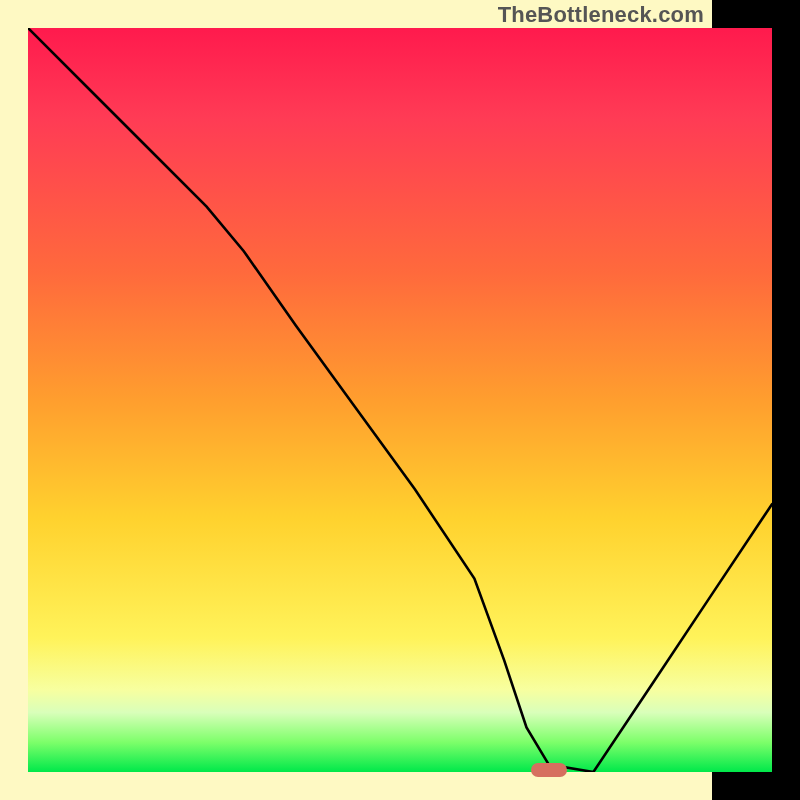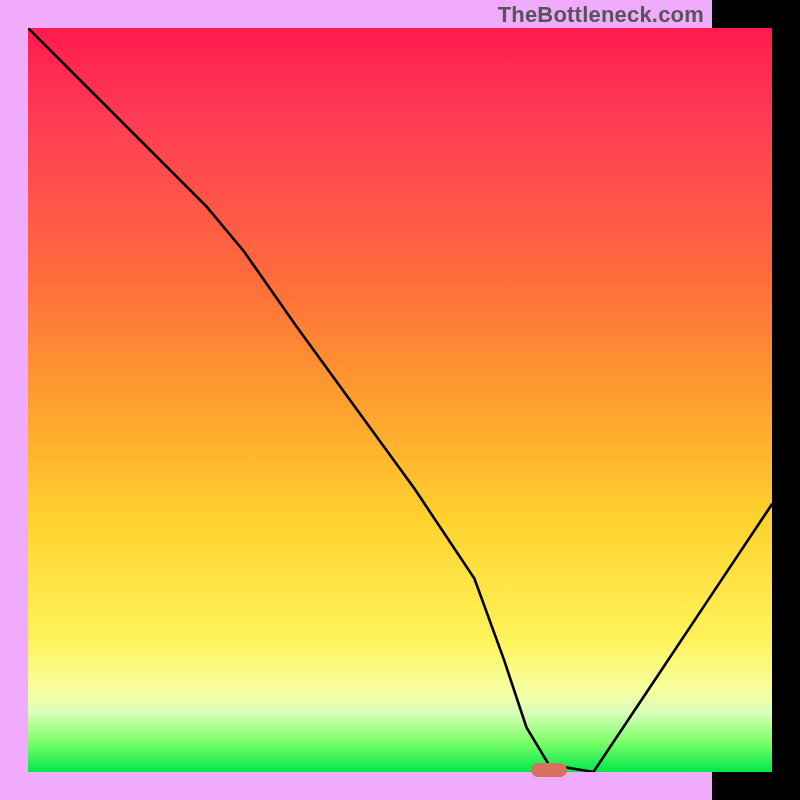--- a/index.html
+++ b/index.html
@@ -8,21 +8,21 @@
     width: 800px;
     height: 800px;
     background: #000;
     overflow: hidden;
     font-family: Arial, Helvetica, sans-serif;
   }
   .frame {
     position: relative;
     width: 712px;
     height: 800px;
-    background: #f0abfc;
+    background: #fef9c3;
   }
   .watermark {
     position: absolute;
     top: 2px;
     right: 8px;
     color: #555;
     font-size: 22px;
     font-weight: 600;
     letter-spacing: 0.2px;
     z-index: 10;

